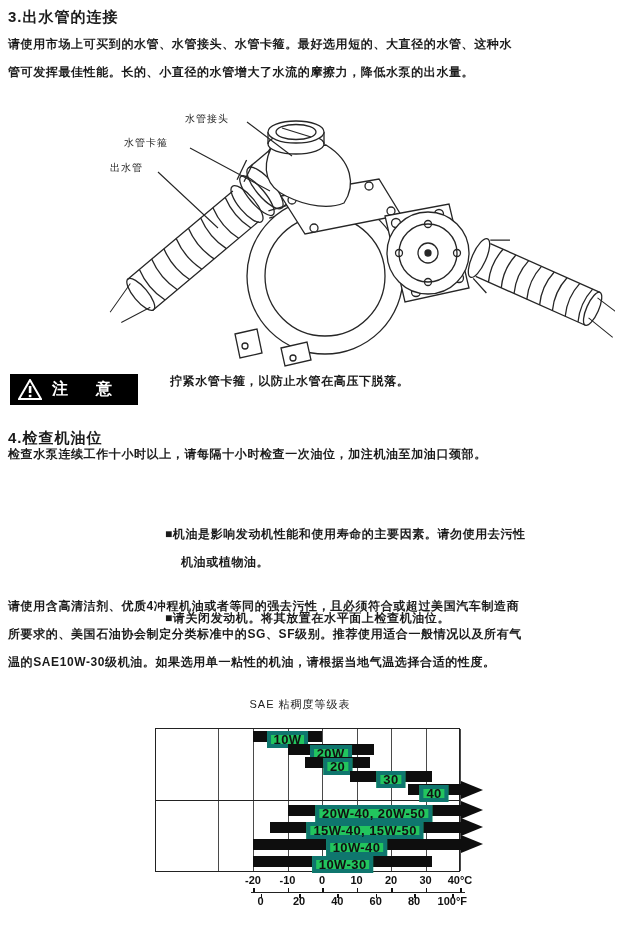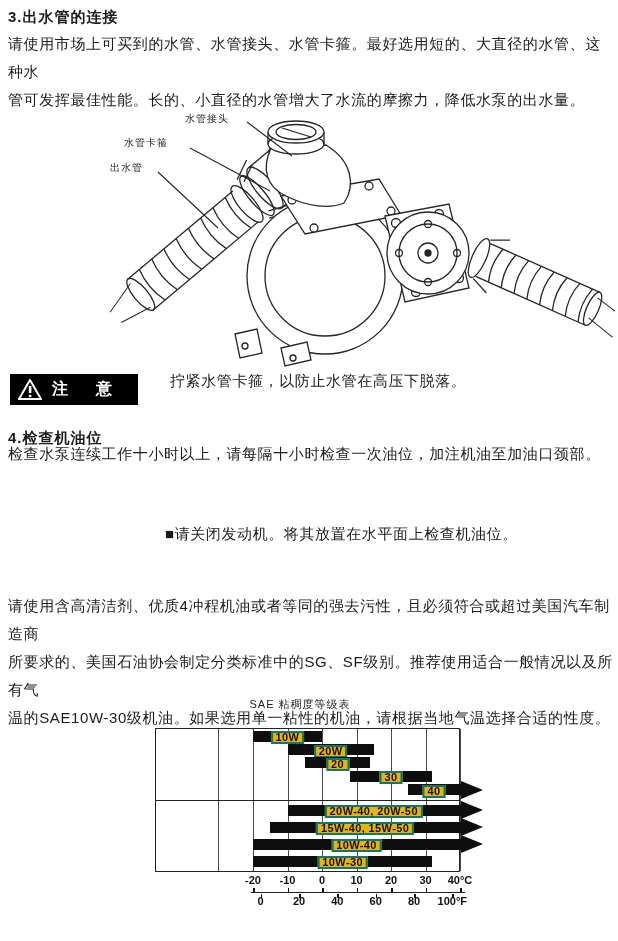--- a/index.html
+++ b/index.html
@@ -1,33 +1,33 @@
 <!DOCTYPE html>
 <html><head>
 <meta charset="utf-8">
 <style>
   html,body{margin:0;padding:0;background:#fff;}
   .page{position:relative;width:618px;height:941px;background:#fff;overflow:hidden;
         font-family:"Liberation Sans","DejaVu Sans",sans-serif;color:#1b1b1b;}
   .abs{position:absolute;}
   .heading{font-size:15px;letter-spacing:1px;font-weight:700;}
-  .para{font-size:15px;line-height:28px;white-space:pre-line;letter-spacing:0.6px;}
+  .para{font-size:12px;line-height:28px;white-space:pre-line;letter-spacing:0.6px;font-weight:bold;}
   .dlabel{font-size:10px;letter-spacing:1px;}
   .caution-badge{background:#000;color:#fff;display:flex;align-items:center;
         padding:0 8px;box-sizing:border-box;}
   .caution-label{font-size:16px;font-weight:bold;letter-spacing:6px;margin-left:10px;white-space:nowrap;}
   .bullets div{padding-left:16px;text-indent:-16px;}
   .chart-title{font-size:11px;letter-spacing:1px;text-align:center;}
   
   .cbox{position:absolute;border:1.4px solid #222;box-sizing:border-box;background:#fff;}
   .vline{position:absolute;width:1px;background:#4a4a4a;}
   .hline{position:absolute;height:1.4px;background:#222;}
   .bar{position:absolute;background:#0e0e0e;}
-  .barlabel{position:absolute;background:#eab308;border:2px solid #0f766e;color:#111;
-        font-size:11px;font-weight:bold;line-height:9px;padding:0 3px;white-space:nowrap;
+  .barlabel{position:absolute;background:#22c55e;border:4px solid #0f766e;color:#111;
+        font-size:13px;font-weight:bold;line-height:9px;padding:0 3px;white-space:nowrap;
         transform:translateX(-50%);letter-spacing:0.4px;}
   .arrowhead{position:absolute;width:0;height:0;border-top:9px solid transparent;
         border-bottom:9px solid transparent;border-left:22px solid #0e0e0e;}
   .ticklabel{position:absolute;font-size:11px;font-weight:bold;color:#111;
         width:40px;text-align:center;transform:translateX(-50%);white-space:nowrap;}
   .tickmark{position:absolute;width:1.5px;background:#111;}
 </style>
 </head>
 <body>
 
@@ -117,20 +117,22 @@
       <rect x="10.8" y="15.8" width="2.6" height="2.4" fill="#fff"></rect>
     </svg>
     <span class="caution-label">注　意</span>
   </div>
   <div class="abs para" style="left:170px;top:367px;width:440px;">拧紧水管卡箍，以防止水管在高压下脱落。</div>
 
   <div class="abs heading" style="left:8px;top:429px;">4.检查机油位</div>
   <div class="abs para" style="left:8px;top:440px;width:606px;">检查水泵连续工作十小时以上，请每隔十小时检查一次油位，加注机油至加油口颈部。</div>
 
   <div class="abs para bullets" style="left:165px;top:492px;width:452px;">
+    <div>■机油是影响发动机性能和使用寿命的主要因素。请勿使用去污性
+机油或植物油。</div>
     <div>■请关闭发动机。将其放置在水平面上检查机油位。</div>
   </div>
 
   <div class="abs para" style="left:8px;top:592px;width:606px;">请使用含高清洁剂、优质4冲程机油或者等同的强去污性，且必须符合或超过美国汽车制造商
 所要求的、美国石油协会制定分类标准中的SG、SF级别。推荐使用适合一般情况以及所有气
 温的SAE10W-30级机油。如果选用单一粘性的机油，请根据当地气温选择合适的性度。</div>
 
   <div class="abs chart-title" style="left:140px;top:697px;width:320px;">SAE 粘稠度等级表</div>
   <div class="abs" id="sae-chart" style="left:155px;top:728px;width:345px;height:195px;">
       <div class="cbox" style="left: 0px; top: 0px; width: 305px; height: 144px;"></div>

